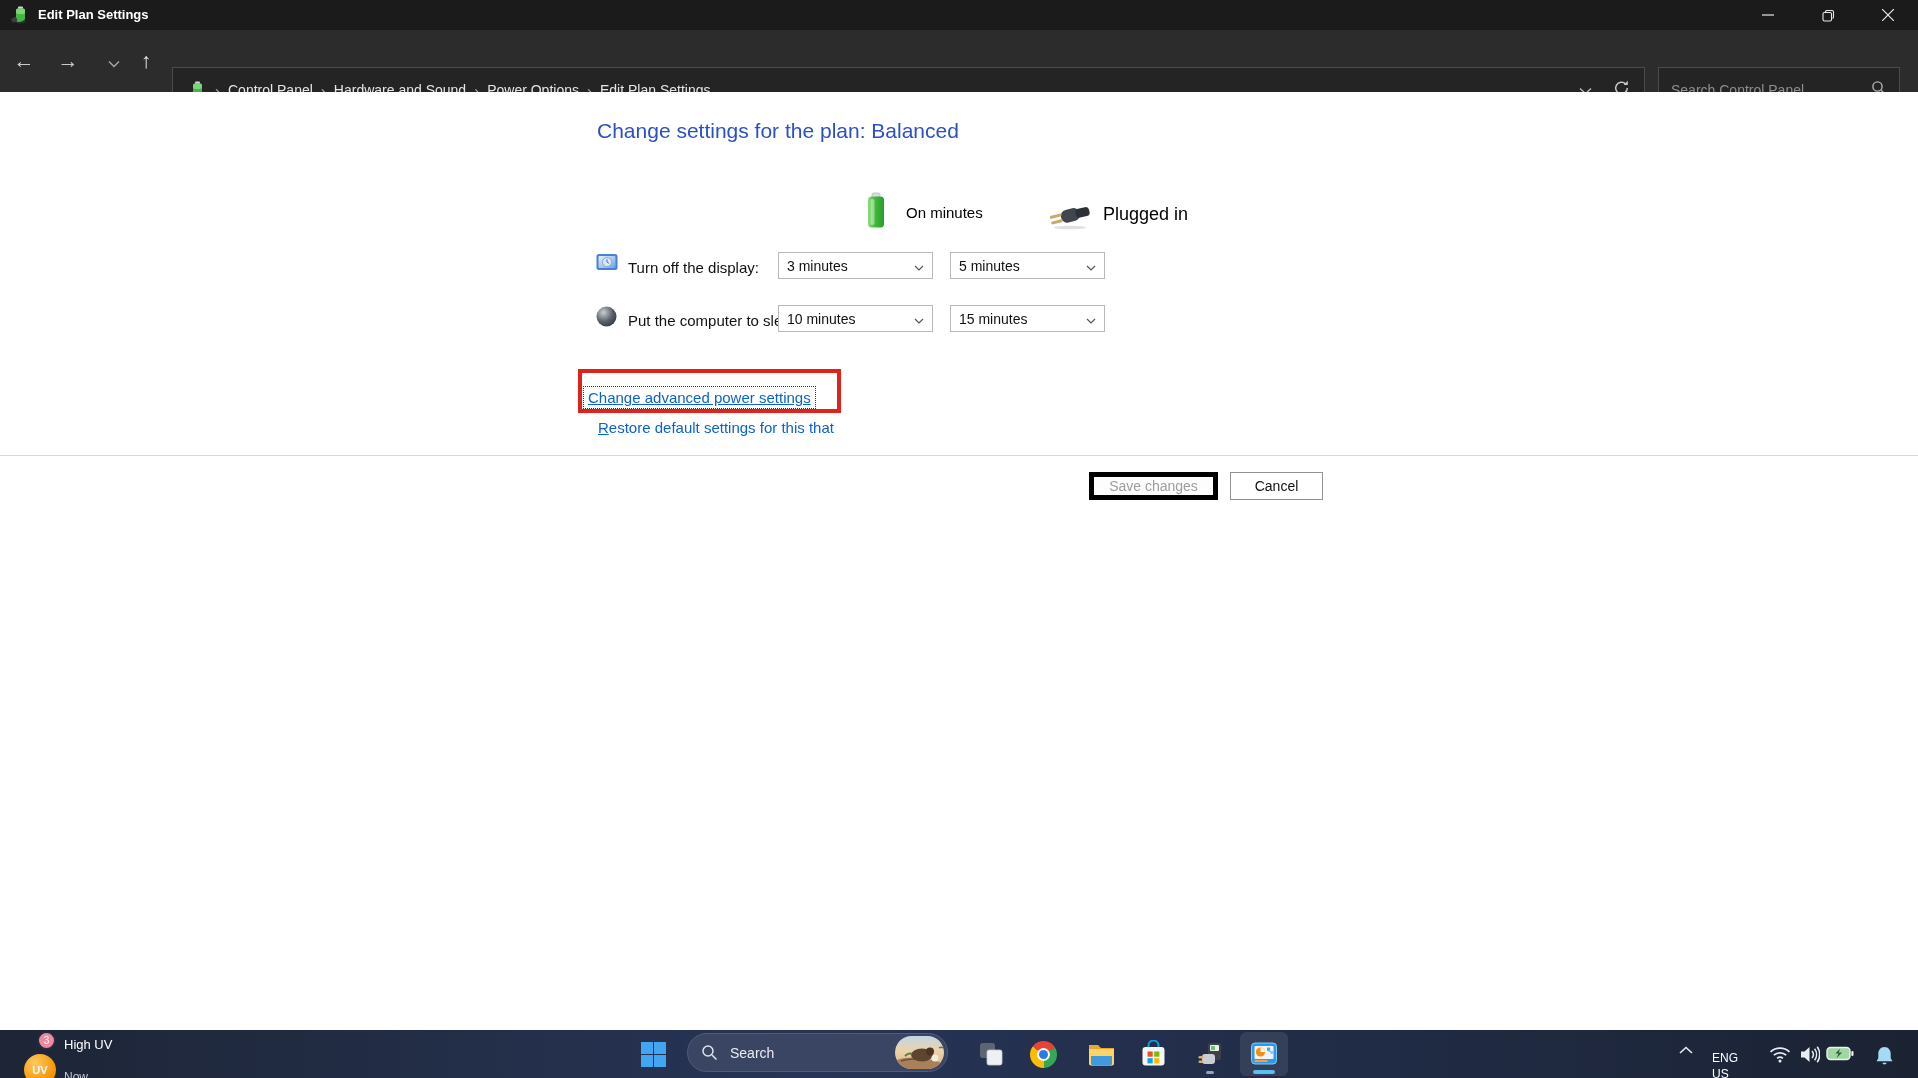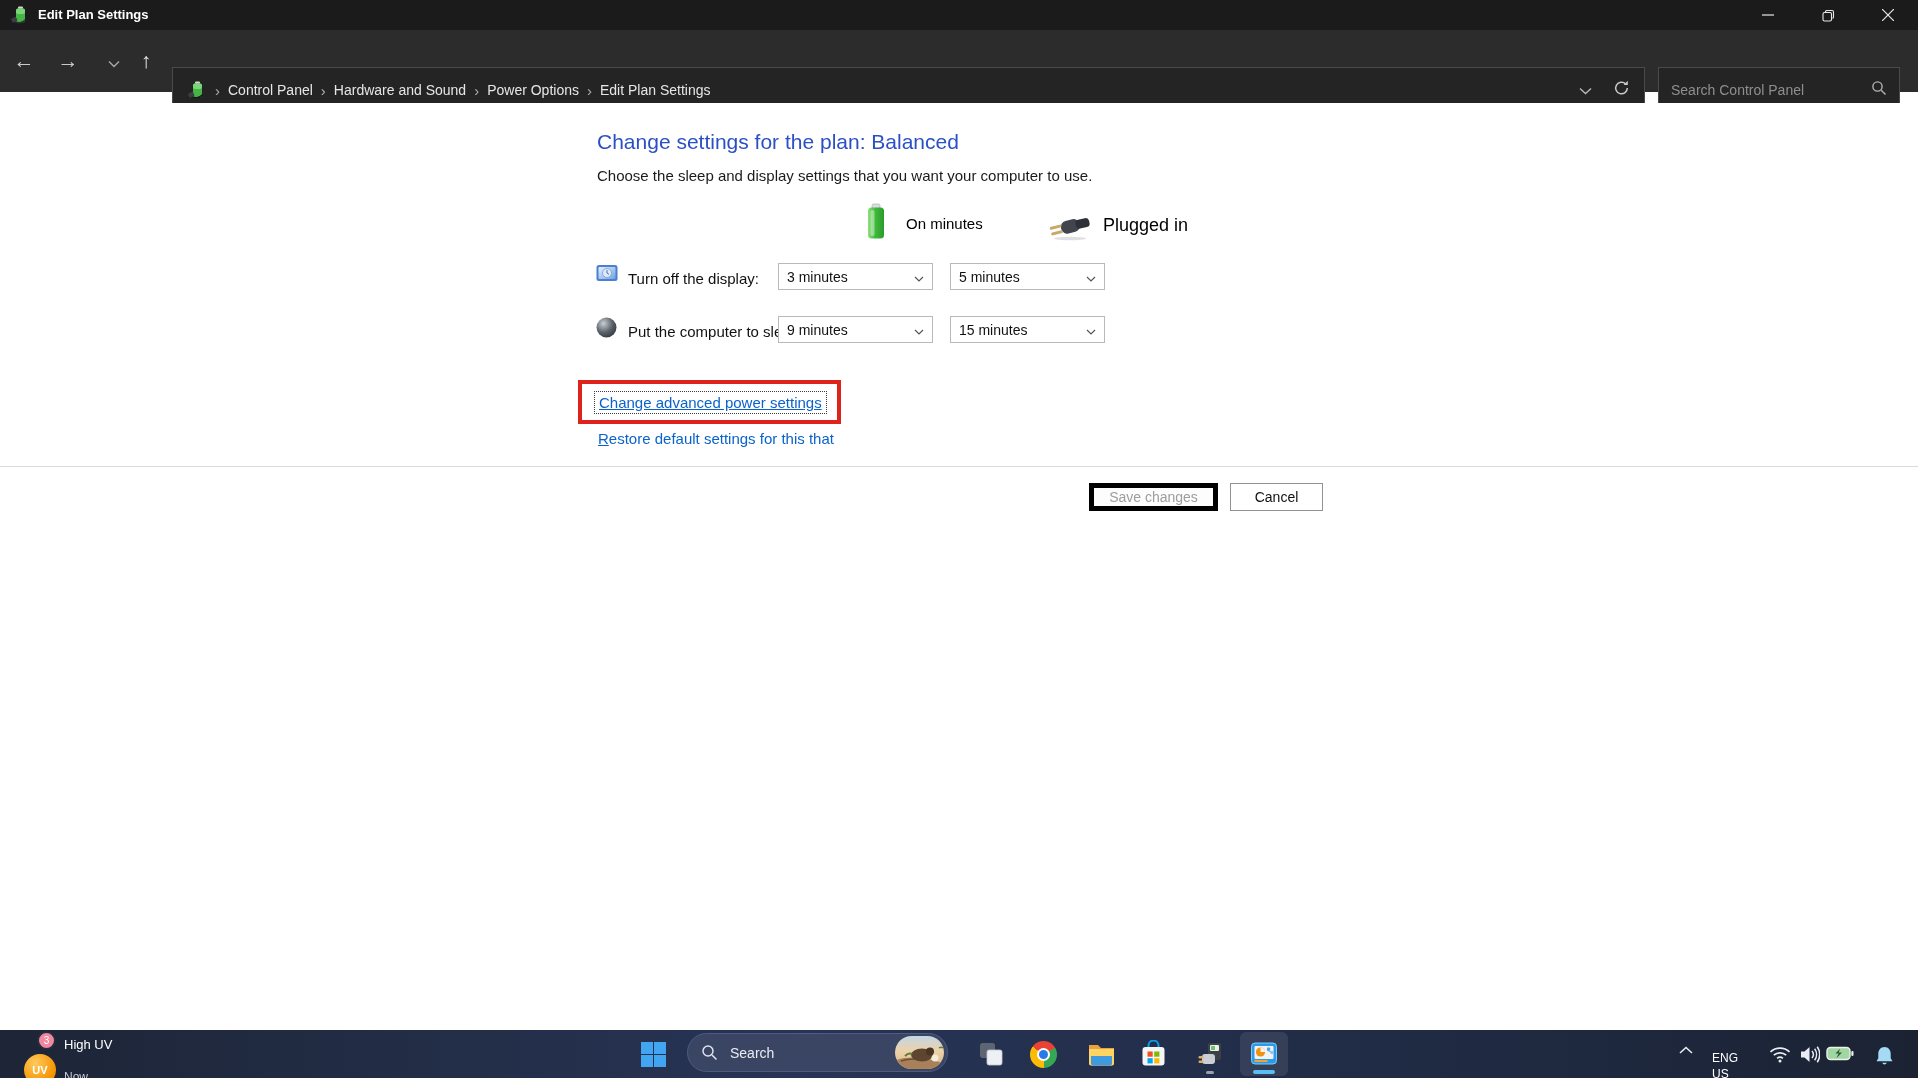--- a/index.html
+++ b/index.html
@@ -20,35 +20,35 @@
   .addressbar{position:absolute;left:172px;top:37px;width:1473px;height:46px;background:#242424;border:1px solid #4a4a4a;box-sizing:border-box;display:flex;align-items:center;padding:0 10px;}
   .crumb-icon{width:20px;height:20px;margin:0 6px 0 4px;flex:0 0 auto;}
   .crumb{color:#e6e6e6;font-size:14px;padding:0 6px;white-space:nowrap;}
   .crumb-sep{color:#b0b0b0;font-size:15px;padding:0 2px;}
   .addr-chevron{position:absolute;right:52px;top:50%;transform:translateY(-50%);}
   .addr-refresh{position:absolute;right:14px;top:50%;transform:translateY(-50%);}
   .searchbox{position:absolute;left:1658px;top:37px;width:242px;height:46px;background:#242424;border:1px solid #4a4a4a;box-sizing:border-box;display:flex;align-items:center;padding:8px 12px;}
   .search-ph{color:#8f8f8f;font-size:14px;flex:1;}
 
   
-  .content{position:absolute;left:0;top:103px;width:100%;height:764px;background:#ffffff;}
+  .content{position:absolute;left:0;top:92px;width:100%;height:764px;background:#ffffff;}
   .h1{position:absolute;left:597px;top:27px;font-size:21px;}
   .sub{position:absolute;left:597px;top:64px;font-size:15px;color:#1b1b1b;}
   .colhdr-batt-icon{position:absolute;left:864px;top:100px;}
   .colhdr-onbattery{position:absolute;left:906px;top:112px;font-size:15px;color:#000;}
   .colhdr-plug-icon{position:absolute;left:1046px;top:110px;}
   .colhdr-pluggedin{position:absolute;left:1103px;top:112px;font-size:18px;color:#000;}
   .row-icon1{position:absolute;left:595px;top:160px;}
   .row-label1{position:absolute;left:628px;top:167px;font-size:15px;color:#111;}
   .row-icon2{position:absolute;left:595px;top:213px;}
   .row-label2{position:absolute;left:628px;top:220px;font-size:15px;color:#111;}
   .sel{position:absolute;width:155px;height:27px;border:1px solid #b9b9b9;background:#fff;box-sizing:border-box;display:flex;align-items:center;justify-content:space-between;padding:0 8px;font-size:14px;color:#111;cursor:default;}
   .sel1a{left:778px;top:160px}.sel1b{left:950px;top:160px}
   .sel2a{left:778px;top:213px}.sel2b{left:950px;top:213px}
-  .red-box{position:absolute;left:578px;top:277px;width:263px;height:44px;border:4px solid #de231b;box-sizing:border-box;display:flex;align-items:center;padding-left:12px;}
+  .red-box{position:absolute;left:578px;top:277px;width:263px;height:44px;border:4px solid #de231b;box-sizing:border-box;display:flex;align-items:flex-end;padding-left:1px;}
   .link1{font-size:15px;text-decoration:underline;border:1px dotted #3a3a3a;padding:2px 4px;white-space:nowrap;cursor:pointer;}
   .link2{position:absolute;left:598px;top:327px;font-size:15px;cursor:pointer;white-space:nowrap;}
   .accel{text-decoration:underline;}
   .divider{position:absolute;left:0;top:363px;width:1918px;height:1px;background:#dadada;}
   .btn{position:absolute;height:28px;box-sizing:border-box;font-size:14px;display:flex;align-items:center;justify-content:center;cursor:default;}
   .btn-save{left:1089px;top:380px;width:129px;background:#fdfdfd;border:5px solid #000000;color:#9d9d9d;}
   .btn-cancel{left:1230px;top:380px;width:93px;background:#ffffff;border:1px solid #929292;color:#111;}
 
   
   .taskbar{position:absolute;left:0;top:1030px;width:1918px;height:48px;background:linear-gradient(90deg,#1d2536 0%,#273455 42%,#202b45 72%,#1b2333 100%);}
@@ -167,21 +167,20 @@
         <svg width="16" height="16" viewBox="0 0 16 16">
             <circle cx="6.5" cy="6.5" r="4.6" fill="none" stroke="#b3b3b3" stroke-width="1.4"></circle>
             <line x1="10.2" y1="10.2" x2="14.5" y2="14.5" stroke="#b3b3b3" stroke-width="1.4"></line>
           </svg>
       </span>
     </div>
   </div>
 
   <div class="content">
     <div class="h1" style="color:#2b50c6;">Change settings for the plan: Balanced</div>
-    <div class="sub">Choose the sleep and display settings that you want your computer to use.</div>
 
     <span class="colhdr-batt-icon">
       <svg width="24" height="37" viewBox="0 0 24 37">
         <defs>
           <linearGradient id="gbatt" x1="0" y1="0" x2="1" y2="0">
             <stop offset="0" stop-color="#8fdf7e"></stop>
               <stop offset="0.45" stop-color="#3fba3a"></stop>
               <stop offset="1" stop-color="#2c9a2e"></stop>
           </linearGradient>
         </defs>
@@ -239,21 +238,21 @@
               <stop offset="0" stop-color="#c8cdd4"></stop>
               <stop offset="0.5" stop-color="#5c6269"></stop>
               <stop offset="1" stop-color="#24282d"></stop>
             </radialGradient>
           </defs>
         <circle cx="11.5" cy="11.5" r="10" fill="url(#gmoon)"></circle>
       </svg>
     </span>
     <span class="row-label2">Put the computer to sleep:</span>
     <div class="sel sel2a">
-      <span>9 minutes</span>
+      <span>10 minutes</span>
       <span><svg width="10" height="6">
             <path d="M1 1l4 4 4-4" stroke="#555" stroke-width="1.2" fill="none"></path>
           </svg></span>
     </div>
     <div class="sel sel2b">
       <span>15 minutes</span>
       <span><svg width="10" height="6">
             <path d="M1 1l4 4 4-4" stroke="#555" stroke-width="1.2" fill="none"></path>
           </svg></span>
     </div>

